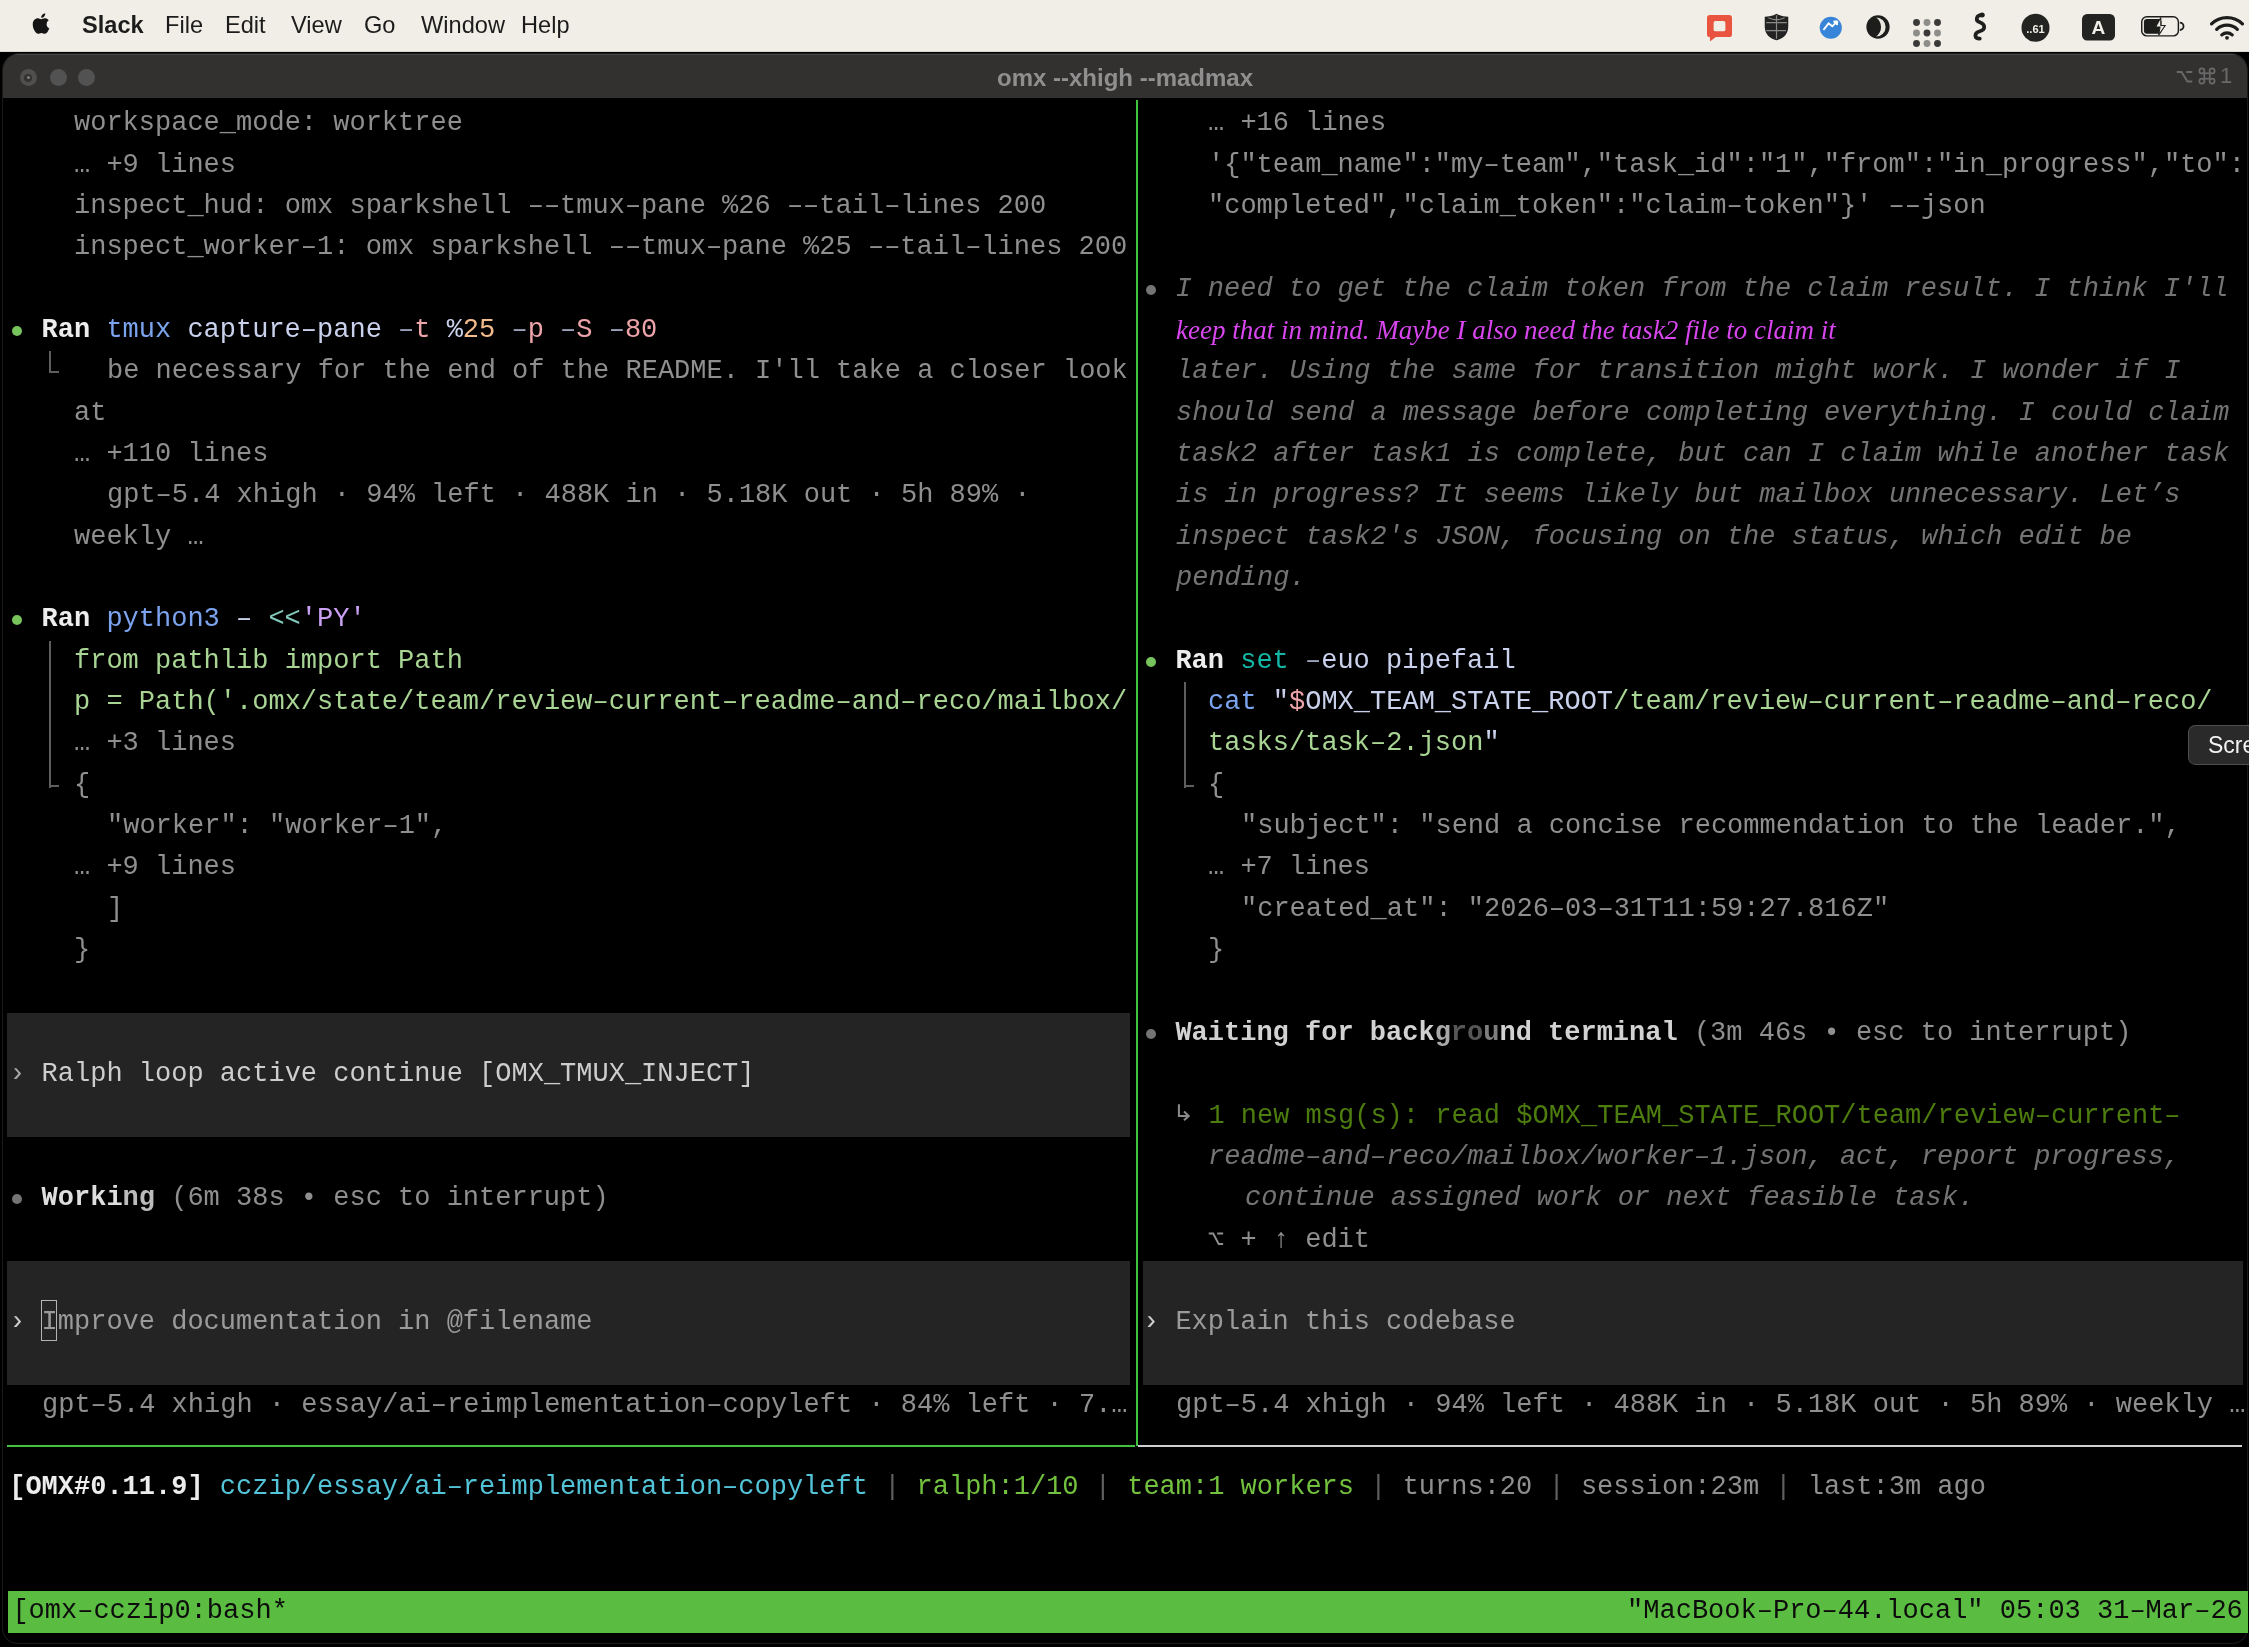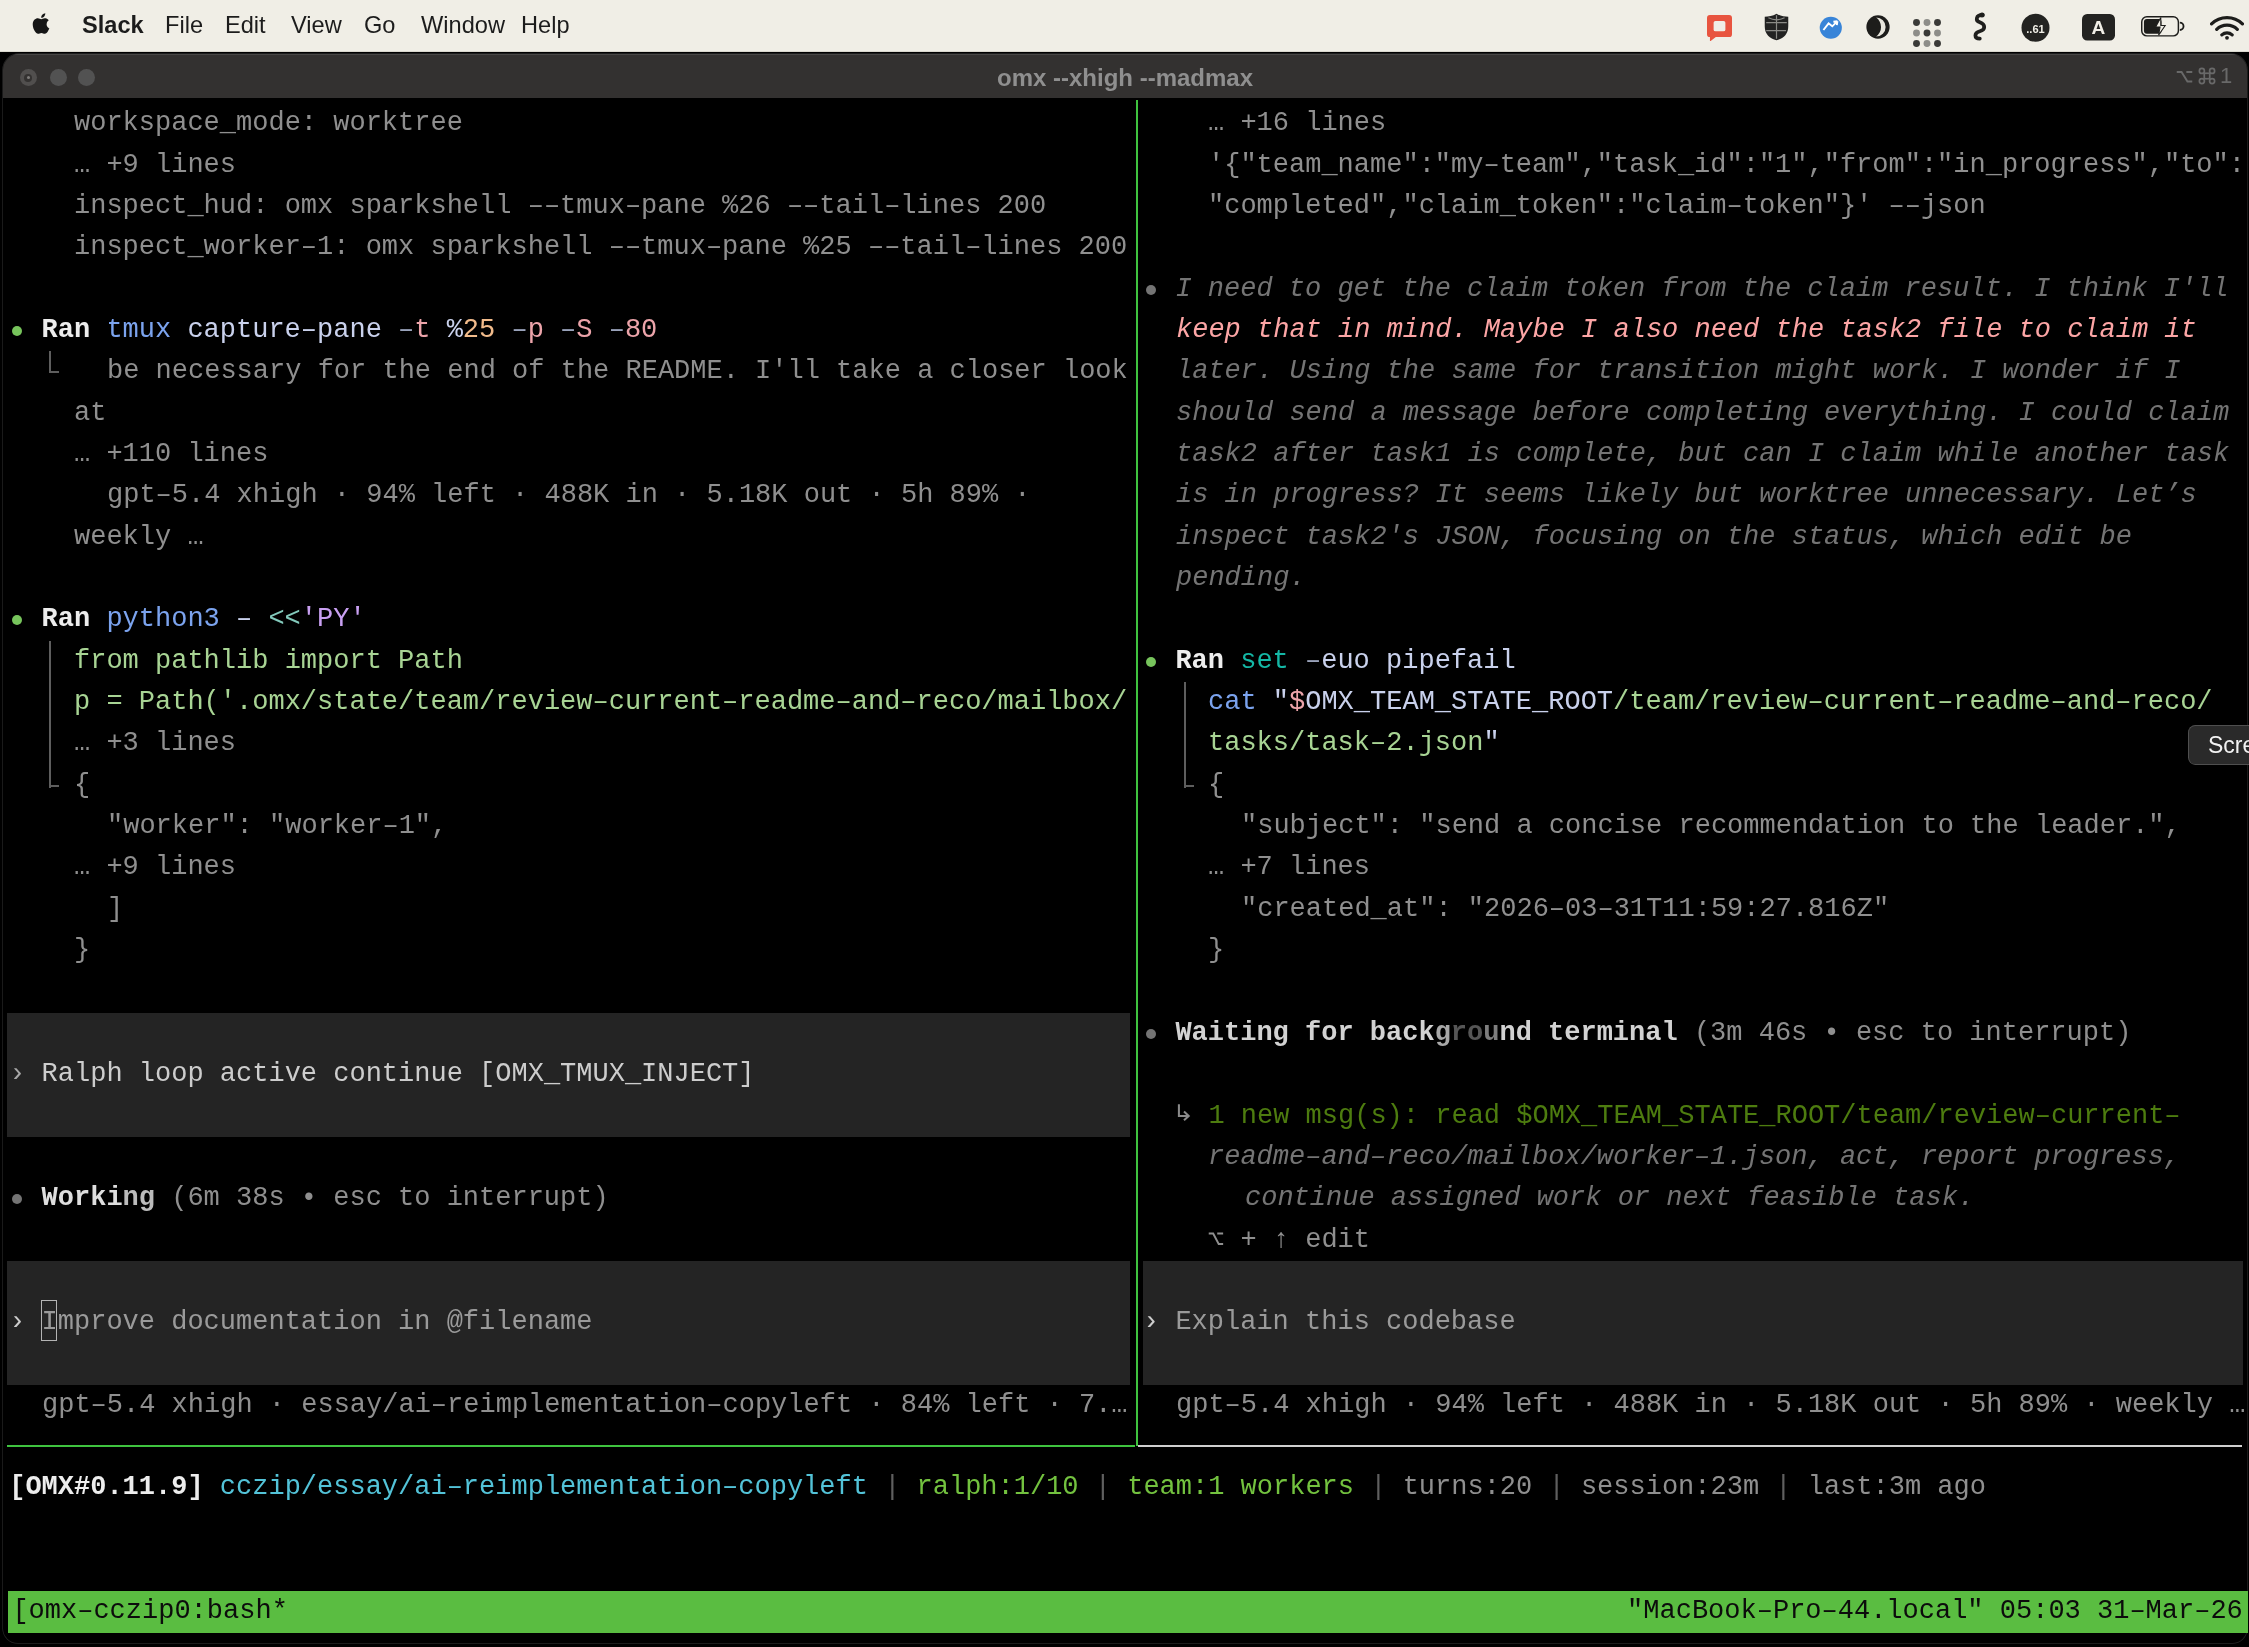--- a/index.html
+++ b/index.html
@@ -145,25 +145,25 @@
 <div class="r" style="left:107px;top:889px"><span style="color:#8f8f8f;">]</span></div>
 <div class="r" style="left:74px;top:930px"><span style="color:#8f8f8f;">}</span></div>
 <div class="r" style="left:9.2px;top:1054px"><span style="color:#a8a8a8;">› </span><span style="color:#cdcdcd;">Ralph loop active continue [OMX_TMUX_INJECT]</span></div>
 <div class="r" style="left:9.2px;top:1178px"><span class="blt" style="background:#747474;width:10px;height:10px;margin:0 3.1px"></span> <span style="color:#dedede;font-weight:bold;">Worki</span><span style="color:#bbbbbb;font-weight:bold;">ng</span><span style="color:#8f8f8f;"> (6m 38s • esc to interrupt)</span></div>
 <div class="r" style="left:9.2px;top:1302px"><span style="color:#cdcdcd;">› </span><span style="color:#9a9a9a;">I</span><span style="color:#9a9a9a;">mprove documentation in @filename</span></div>
 <div class="r" style="left:42px;top:1385px"><span style="color:#8f8f8f;">gpt–5.4 xhigh · essay/ai–reimplementation–copyleft · 84% left · 7.…</span></div>
 <div class="r" style="left:1208px;top:103px"><span style="color:#8f8f8f;">… +16 lines</span></div>
 <div class="r" style="left:1208px;top:145px"><span style="color:#8f8f8f;">'{"team_name":"my–team","task_id":"1","from":"in_progress","to":</span></div>
 <div class="r" style="left:1208px;top:186px"><span style="color:#8f8f8f;">"completed","claim_token":"claim–token"}' ––json</span></div>
 <div class="r" style="left:1143px;top:269px"><span class="blt" style="background:#747474;width:10px;height:10px;margin:0 3.1px"></span> <span style="color:#747474;font-style:italic;">I need to get the claim token from the claim result. I think I'll</span></div>
-<div class="r" style="left:1176px;top:310px"><span style="color:#fca5a5;font-style:italic;">keep that in mind. Maybe I also need the task2 file to claim it</span></div>
+<div class="r" style="left:1176px;top:310px"><span style="color:#d946ef;font-style:italic;font-family:Liberation Serif, serif;">keep that in mind. Maybe I also need the task2 file to claim it</span></div>
 <div class="r" style="left:1176px;top:351px"><span style="color:#747474;font-style:italic;">later. Using the same for transition might work. I wonder if I</span></div>
 <div class="r" style="left:1176px;top:393px"><span style="color:#747474;font-style:italic;">should send a message before completing everything. I could claim</span></div>
 <div class="r" style="left:1176px;top:434px"><span style="color:#747474;font-style:italic;">task2 after task1 is complete, but can I claim while another task</span></div>
-<div class="r" style="left:1176px;top:475px"><span style="color:#747474;font-style:italic;">is in progress? It seems likely but worktree unnecessary. Let’s</span></div>
+<div class="r" style="left:1176px;top:475px"><span style="color:#747474;font-style:italic;">is in progress? It seems likely but mailbox unnecessary. Let’s</span></div>
 <div class="r" style="left:1176px;top:517px"><span style="color:#747474;font-style:italic;">inspect task2's JSON, focusing on the status, which edit be</span></div>
 <div class="r" style="left:1176px;top:558px"><span style="color:#747474;font-style:italic;">pending.</span></div>
 <div class="r" style="left:1143px;top:641px"><span class="blt" style="background:#77c45c;width:10px;height:10px;margin:0 3.1px"></span> <span style="color:#ededed;font-weight:bold;">Ran </span><span style="color:#14b8a6;">set </span><span style="color:#9aa3bb;">–</span><span style="color:#c9d1ec;">euo pipefail</span></div>
 <div class="r" style="left:1208px;top:682px"><span style="color:#7ba3ee;">cat </span><span style="color:#c9d1ec;">"</span><span style="color:#eca4aa;">$</span><span style="color:#c9d1ec;">OMX_TEAM_STATE_ROOT</span><span style="color:#a8d494;">/team/review–current–readme–and–reco/</span></div>
 <div class="r" style="left:1208px;top:723px"><span style="color:#a8d494;">tasks/task–2.json</span><span style="color:#c9d1ec;">"</span></div>
 <div class="r" style="left:1208px;top:765px"><span style="color:#8f8f8f;">{</span></div>
 <div class="r" style="left:1241px;top:806px"><span style="color:#8f8f8f;">"subject": "send a concise recommendation to the leader.",</span></div>
 <div class="r" style="left:1208px;top:847px"><span style="color:#8f8f8f;">… +7 lines</span></div>
 <div class="r" style="left:1241px;top:889px"><span style="color:#8f8f8f;">"created_at": "2026–03–31T11:59:27.816Z"</span></div>
 <div class="r" style="left:1208px;top:930px"><span style="color:#8f8f8f;">}</span></div>

